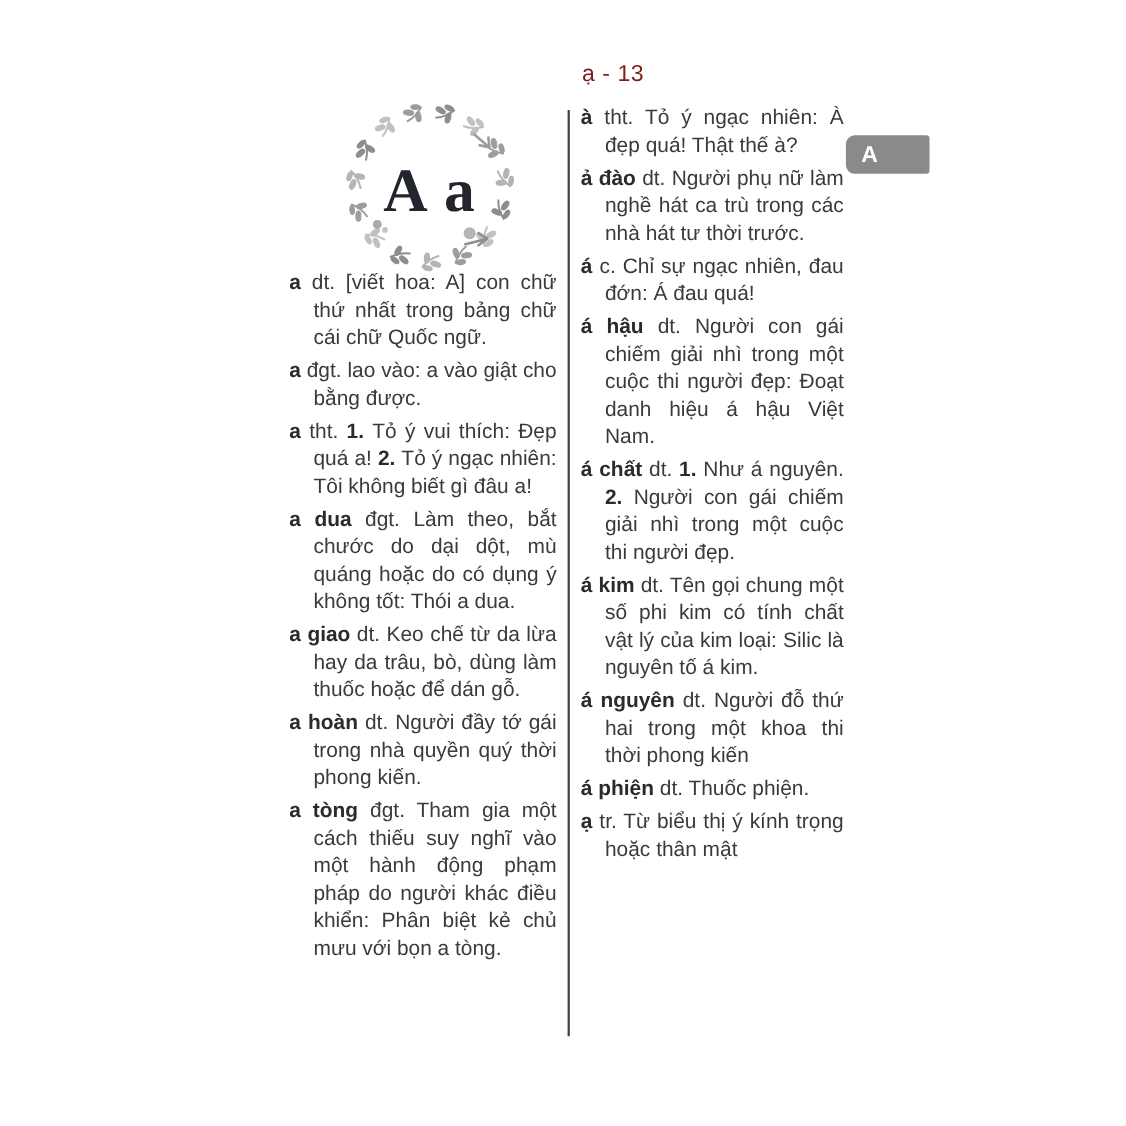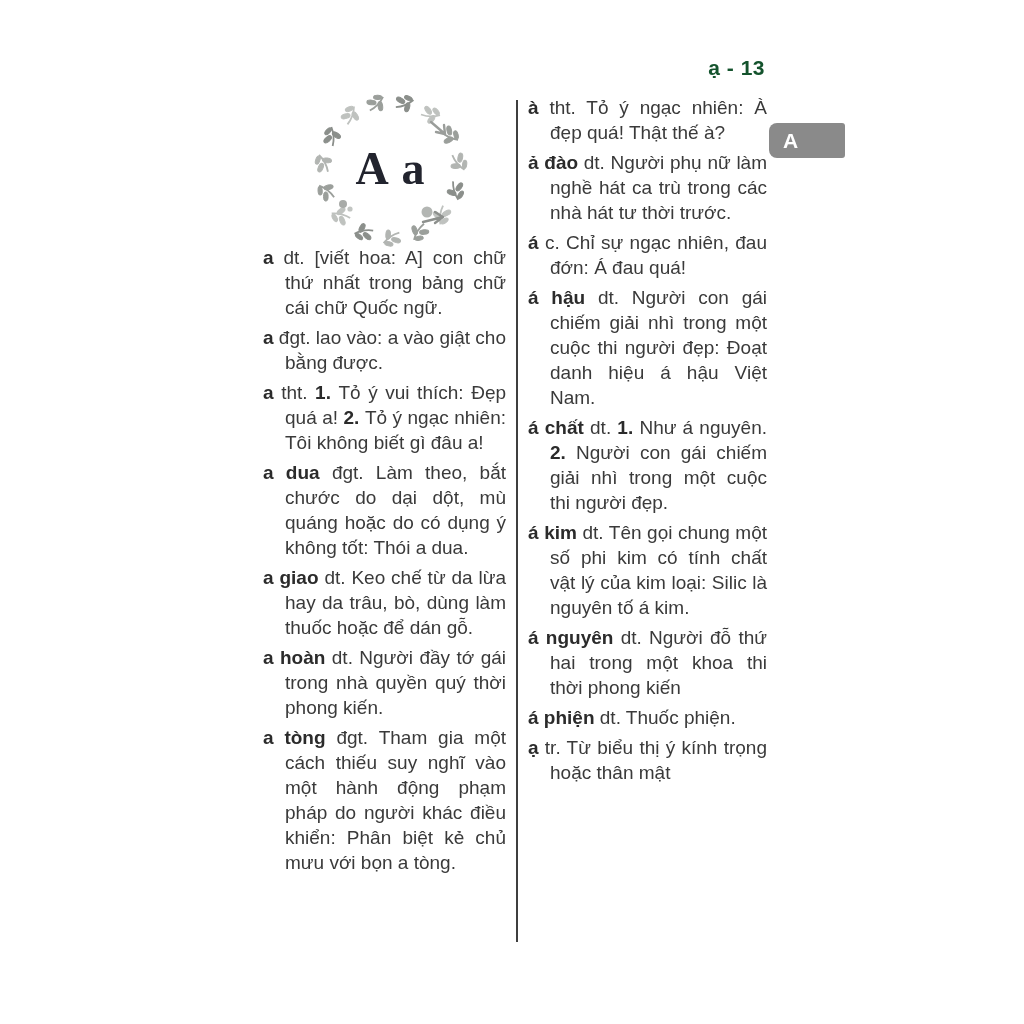--- a/index.html
+++ b/index.html
@@ -2,35 +2,35 @@
 <html><head>
 <meta charset="utf-8">
 <style>
   html,body{margin:0;padding:0;background:#ffffff;}
   .page{
     position:relative;width:1024px;height:1024px;background:#ffffff;
     overflow:hidden;font-family:"Liberation Sans",sans-serif;color:#3a3a3a;
   }
   .page-header{
     position:absolute;left:529px;top:56px;width:236px;
-    text-align:right;font-size:21px;font-weight:bold;color:#14532d;
+    font-size:21px;font-weight:normal;color:#7f1d1d;
     letter-spacing:.5px;
   }
   .thumb-tab{
     position:absolute;left:769px;top:123px;width:76px;height:35px;
     background:#8a8a8a;border-radius:8px 3px 3px 8px;
     display:flex;align-items:center;
   }
   .thumb-tab .tab-letter{
     color:#ffffff;font-size:21px;font-weight:bold;padding-left:14px;
   }
   .wreath-wrap{position:absolute;left:303px;top:88px;width:176px;height:164px;}
   .section-heading{
     position:absolute;left:303px;top:142px;width:176px;text-align:center;
-    font-family:"Liberation Serif",serif;font-weight:bold;font-size:46px;
+    font-family:"Liberation Serif",serif;font-weight:bold;font-size:56px;
     color:#22242e;letter-spacing:2px;
   }
   .divider{
     position:absolute;left:516px;top:100px;width:2px;height:842px;
     background:#3f3f3f;
   }
   .col{position:absolute;top:0;}
   .col-left{left:263px;top:245px;width:243px;}
   .col-right{left:528px;top:95px;width:239px;}
   .entry{

